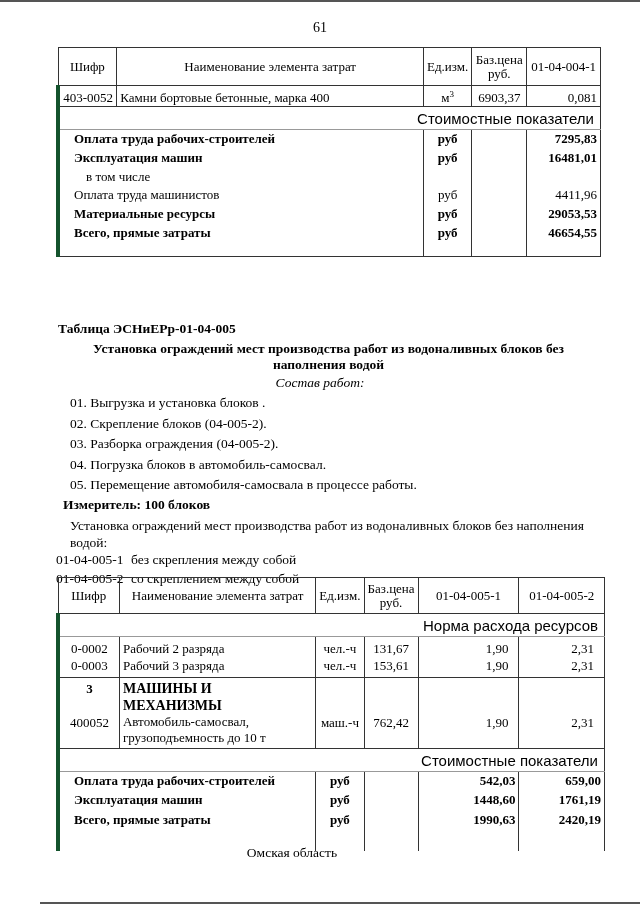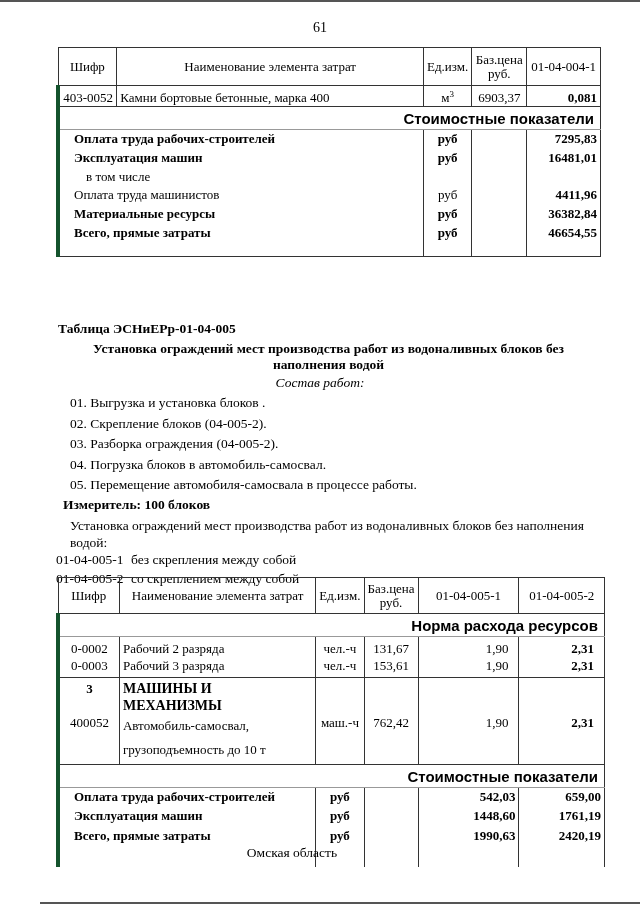--- a/index.html
+++ b/index.html
@@ -10,21 +10,21 @@
   .page-num { position:absolute; left:0; width:640px; top:20px; text-align:center; font-size:14px; }
   table.t { position:absolute; border-collapse:collapse; font-size:13px; }
   table.t td, table.t th { padding:0 3px; vertical-align:top; line-height:17px; }
   table.t th { font-weight:normal; border:1px solid #333; vertical-align:middle; text-align:center; line-height:14px; }
   .b { font-weight:bold; }
   .r { text-align:right; }
   .c { text-align:center; }
   .vl { border-left:1px solid #333; }
   .sec { font-family:"Liberation Sans", sans-serif; font-size:15px; text-align:right; padding:3px 6px 2px 0 !important; border-top:1px solid #333; border-bottom:1px solid #999; }
   .outer-l { border-left:4px solid #14532d; }
-  .outer-r { border-right:1px solid #333;font-weight:bold; }
+  .outer-r { border-right:1px solid #333; }
   .bottom { border-bottom:1px solid #333; }
   .topline { border-top:1px solid #333; }
   sup { font-size:9px; line-height:0; }
   .txt { position:absolute; font-size:13.5px; white-space:nowrap; }
 </style>
 </head>
 <body>
 
 <div class="edge-top"></div>
 <div class="page-num">61</div>
@@ -76,21 +76,21 @@
   <tr style="height:19px">
     <td colspan="2" class="outer-l" style="padding-left:14px">Оплата труда машинистов</td>
     <td class="vl c">руб</td>
     <td class="vl"></td>
     <td class="vl r outer-r">4411,96</td>
   </tr>
   <tr style="height:19px">
     <td colspan="2" class="outer-l b" style="padding-left:14px">Материальные ресурсы</td>
     <td class="vl c b">руб</td>
     <td class="vl"></td>
-    <td class="vl r b outer-r">36382,84</td>
+    <td class="vl r b outer-r">29053,53</td>
   </tr>
   <tr style="height:19px">
     <td colspan="2" class="outer-l b" style="padding-left:14px">Всего, прямые затраты</td>
     <td class="vl c b">руб</td>
     <td class="vl"></td>
     <td class="vl r b outer-r">46654,55</td>
   </tr>
   <tr style="height:14px">
     <td colspan="2" class="outer-l bottom"></td>
         <td class="vl bottom"></td>
@@ -156,21 +156,21 @@
   <tr>
     <td class="outer-l c b topline" style="padding-top:2px">3</td>
     <td class="vl b topline" style="padding-top:2px; font-size:14px">МАШИНЫ И МЕХАНИЗМЫ</td>
     <td class="vl topline"></td>
         <td class="vl topline"></td>
         <td class="vl topline"></td>
         <td class="vl topline outer-r"></td>
   </tr>
   <tr>
     <td class="outer-l c">400052</td>
-    <td class="vl" style="line-height:24px; padding-bottom:2px">Автомобиль-самосвал, грузоподъемность до 10 т</td>
+    <td class="vl" style="line-height:16px; padding-bottom:2px">Автомобиль-самосвал, грузоподъемность до 10 т</td>
     <td class="vl c">маш.-ч</td>
     <td class="vl c">762,42</td>
     <td class="vl r" style="padding-right:10px">1,90</td>
     <td class="vl r outer-r" style="padding-right:10px">2,31</td>
   </tr>
   <tr>
         <td colspan="6" class="sec outer-l outer-r">Стоимостные показатели</td>
       </tr>
   <tr style="height:20px">
     <td colspan="2" class="outer-l b" style="padding-left:14px">Оплата труда рабочих-строителей</td>

